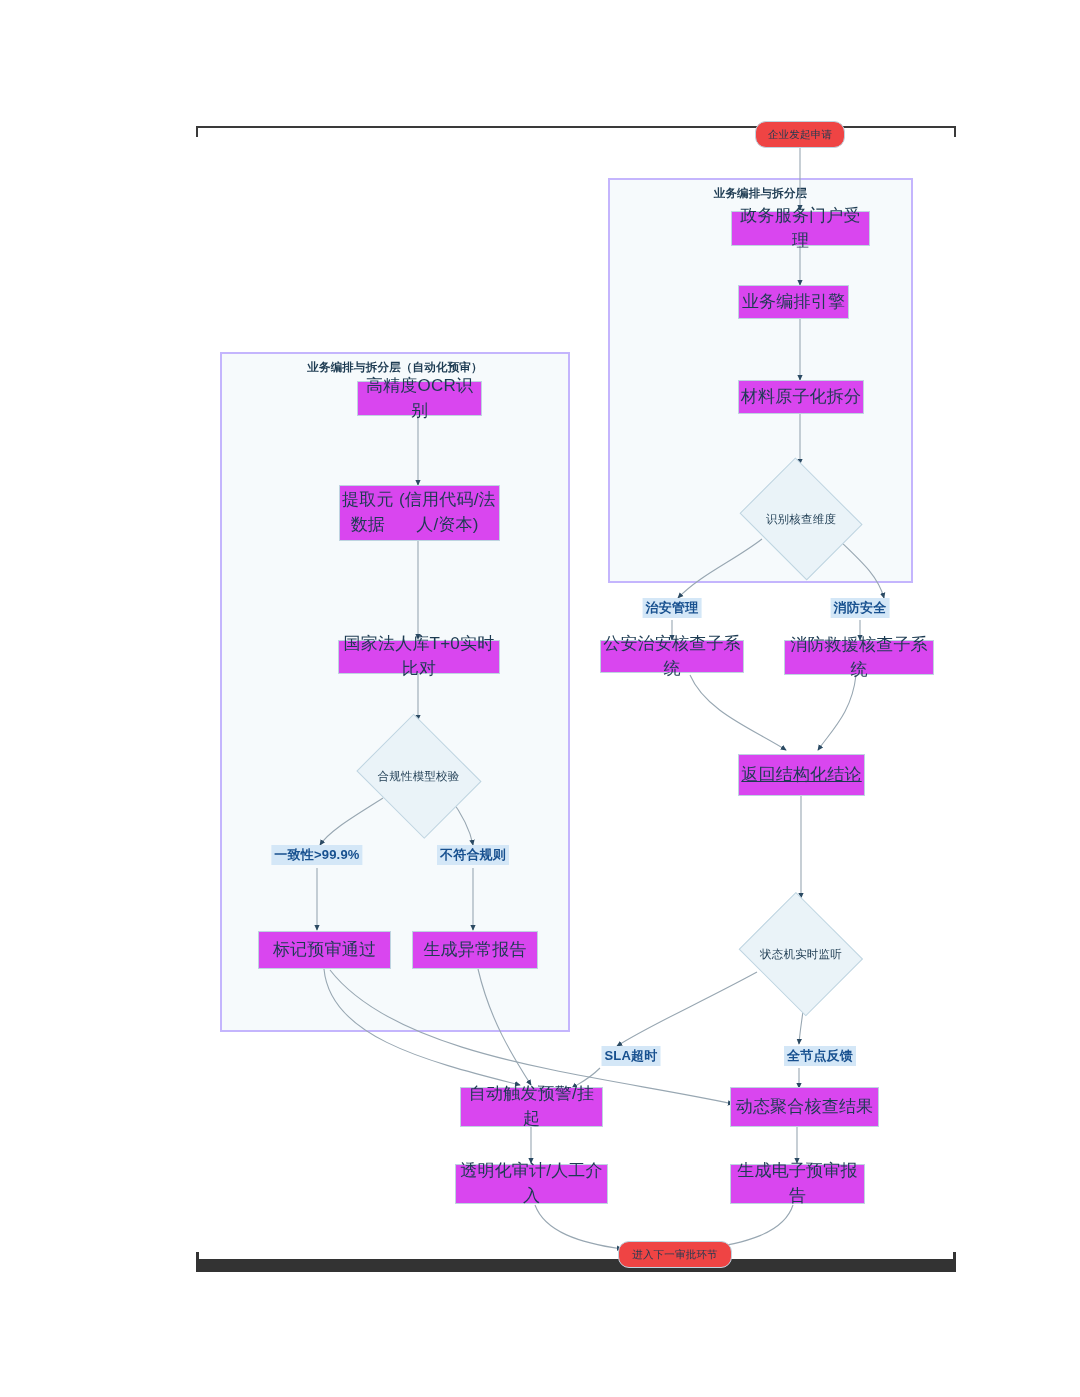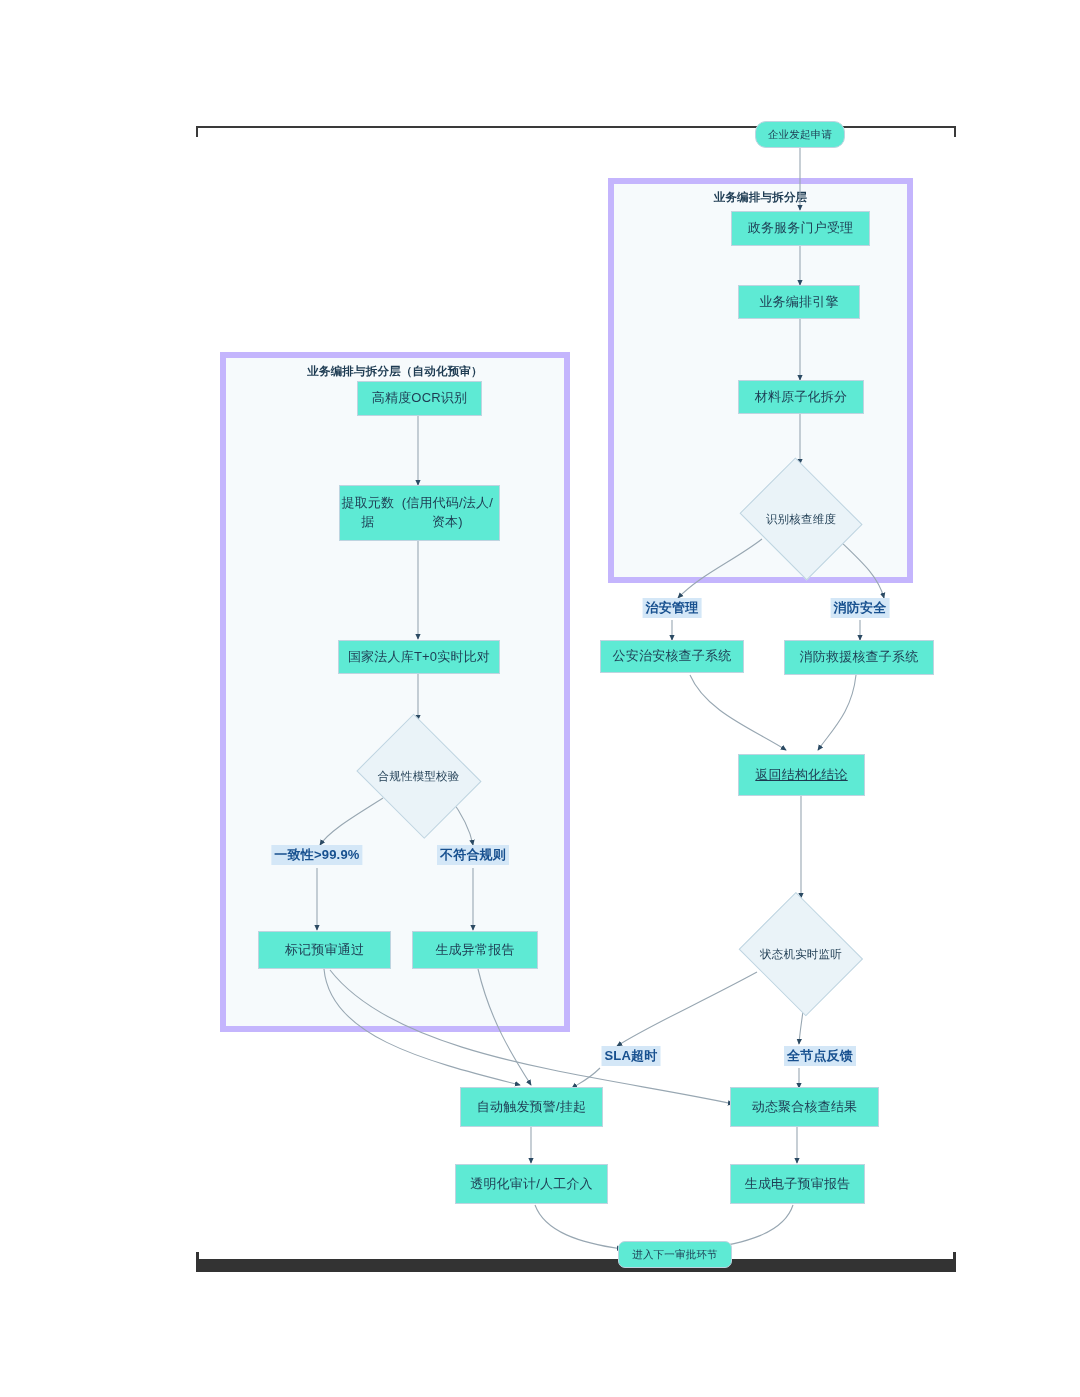--- a/index.html
+++ b/index.html
@@ -29,50 +29,50 @@
   }
   .scan-edge-bottom:before{left:0;}
   .scan-edge-bottom:after{right:0;}
 
   
   #wires{position:absolute;left:0;top:0;width:1080px;height:1397px;}
 
   
   .group{
     position:absolute;
-    border:6px solid #c4b5fd;
+    border:2px solid #c4b5fd;
     background:rgba(238,246,250,0.55);
     box-sizing:border-box;
   }
   .group-title{
     position:absolute;
     width:100%;
     text-align:center;
     top:6px;left:0;
     font-size:11.5px;
     font-weight:bold;
     color:#1d3b52;
     letter-spacing:.2px;
   }
 
   
   .node{
     position:absolute;box-sizing:border-box;
-    background:#5eead4;
+    background:#d946ef;
     border:1px solid #bed4e0;
     color:#1d3b52;
-    font-size:13px;
+    font-size:17px;
     display:flex;align-items:center;justify-content:center;
     text-align:center;
     line-height:1.45;
     letter-spacing:.2px;
   }
   .node.terminal{
     border-radius:11px;
-    background:#5eead4;
+    background:#ef4444;
     font-size:10.5px;
   }
   .node .ln{display:block;}
 
   
   .diamond{
     position:absolute;
     display:flex;align-items:center;justify-content:center;
   }
   .diamond .dshape{
@@ -181,21 +181,21 @@
   </svg>
 
   <div class="node terminal" style="left:755px;top:121px;width:90px;height:27px;">
     <span class="ln">企业发起申请</span>
   </div>
 
   <div class="node" style="left:731px;top:211px;width:139px;height:35px;">
     <span class="ln">政务服务门户受理</span>
   </div>
 
-  <div class="node" style="left:738px;top:285px;width:122px;height:34px;">
+  <div class="node" style="left:738px;top:285px;width:111px;height:34px;">
     <span class="ln">业务编排引擎</span>
   </div>
 
   <div class="node" style="left:738px;top:380px;width:126px;height:34px;">
     <span class="ln">材料原子化拆分</span>
   </div>
 
   <div class="diamond" style="left:735px;top:464px;width:132px;height:110px;">
     <span class="dshape"></span>
     <span class="dtext">识别核查维度</span>
@@ -274,17 +274,17 @@
   </div>
 
   <div class="node" style="left:455px;top:1164px;width:153px;height:40px;">
     <span class="ln">透明化审计/人工介入</span>
   </div>
 
   <div class="node" style="left:730px;top:1164px;width:135px;height:40px;">
     <span class="ln">生成电子预审报告</span>
   </div>
 
-  <div class="node terminal" style="left:618px;top:1241px;width:114px;height:27px;border-radius:7px;">
+  <div class="node terminal" style="left:618px;top:1241px;width:114px;height:27px;">
     <span class="ln">进入下一审批环节</span>
   </div>
 
 </div>
 
 </body></html>

